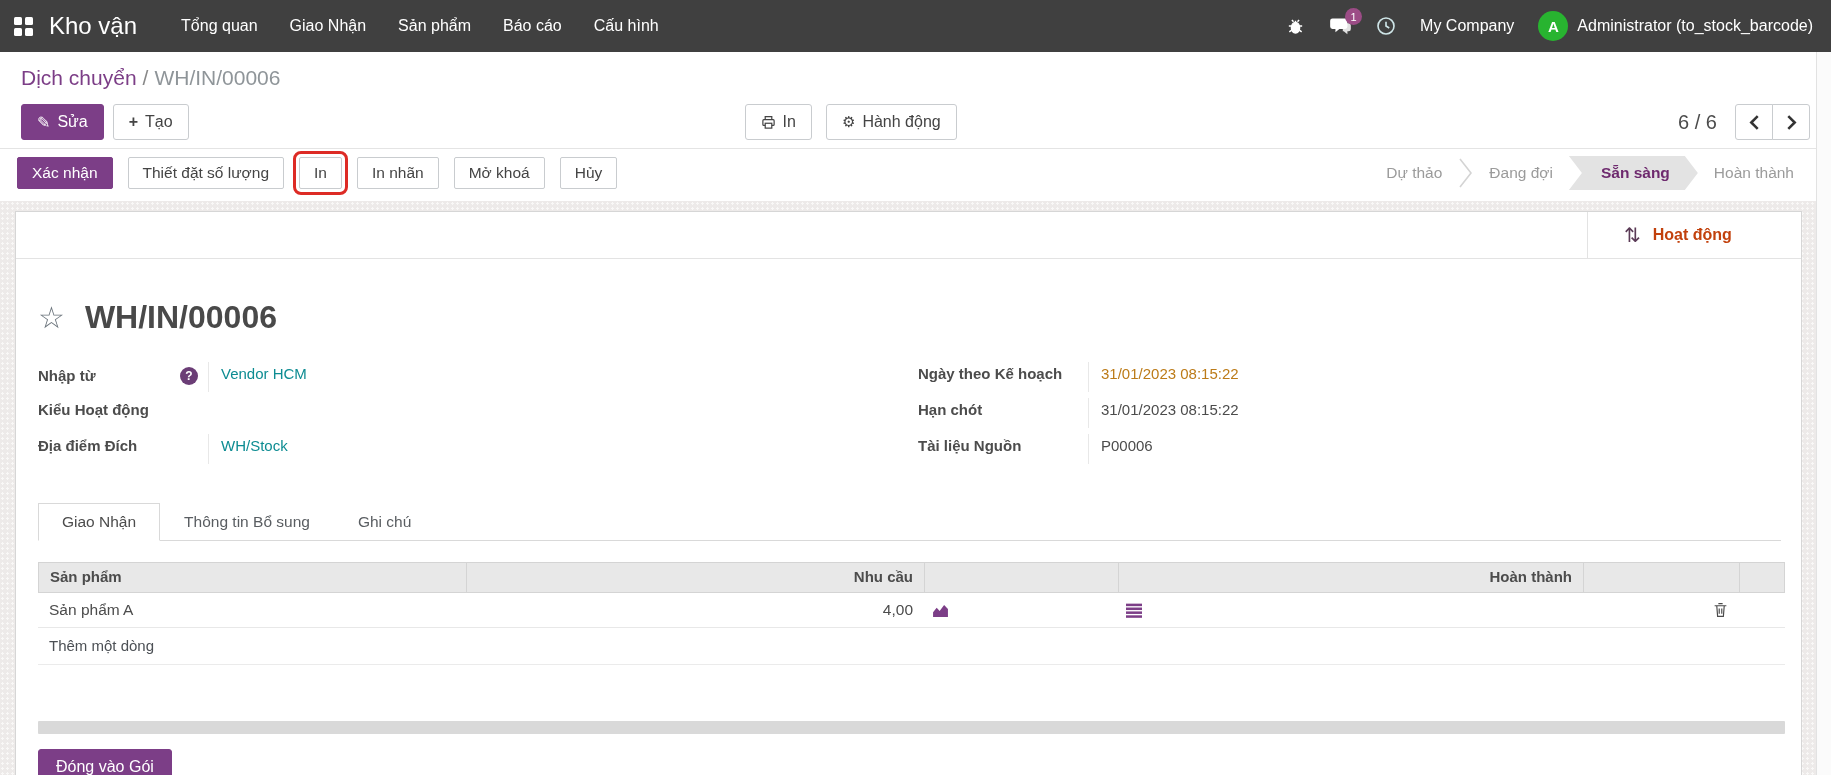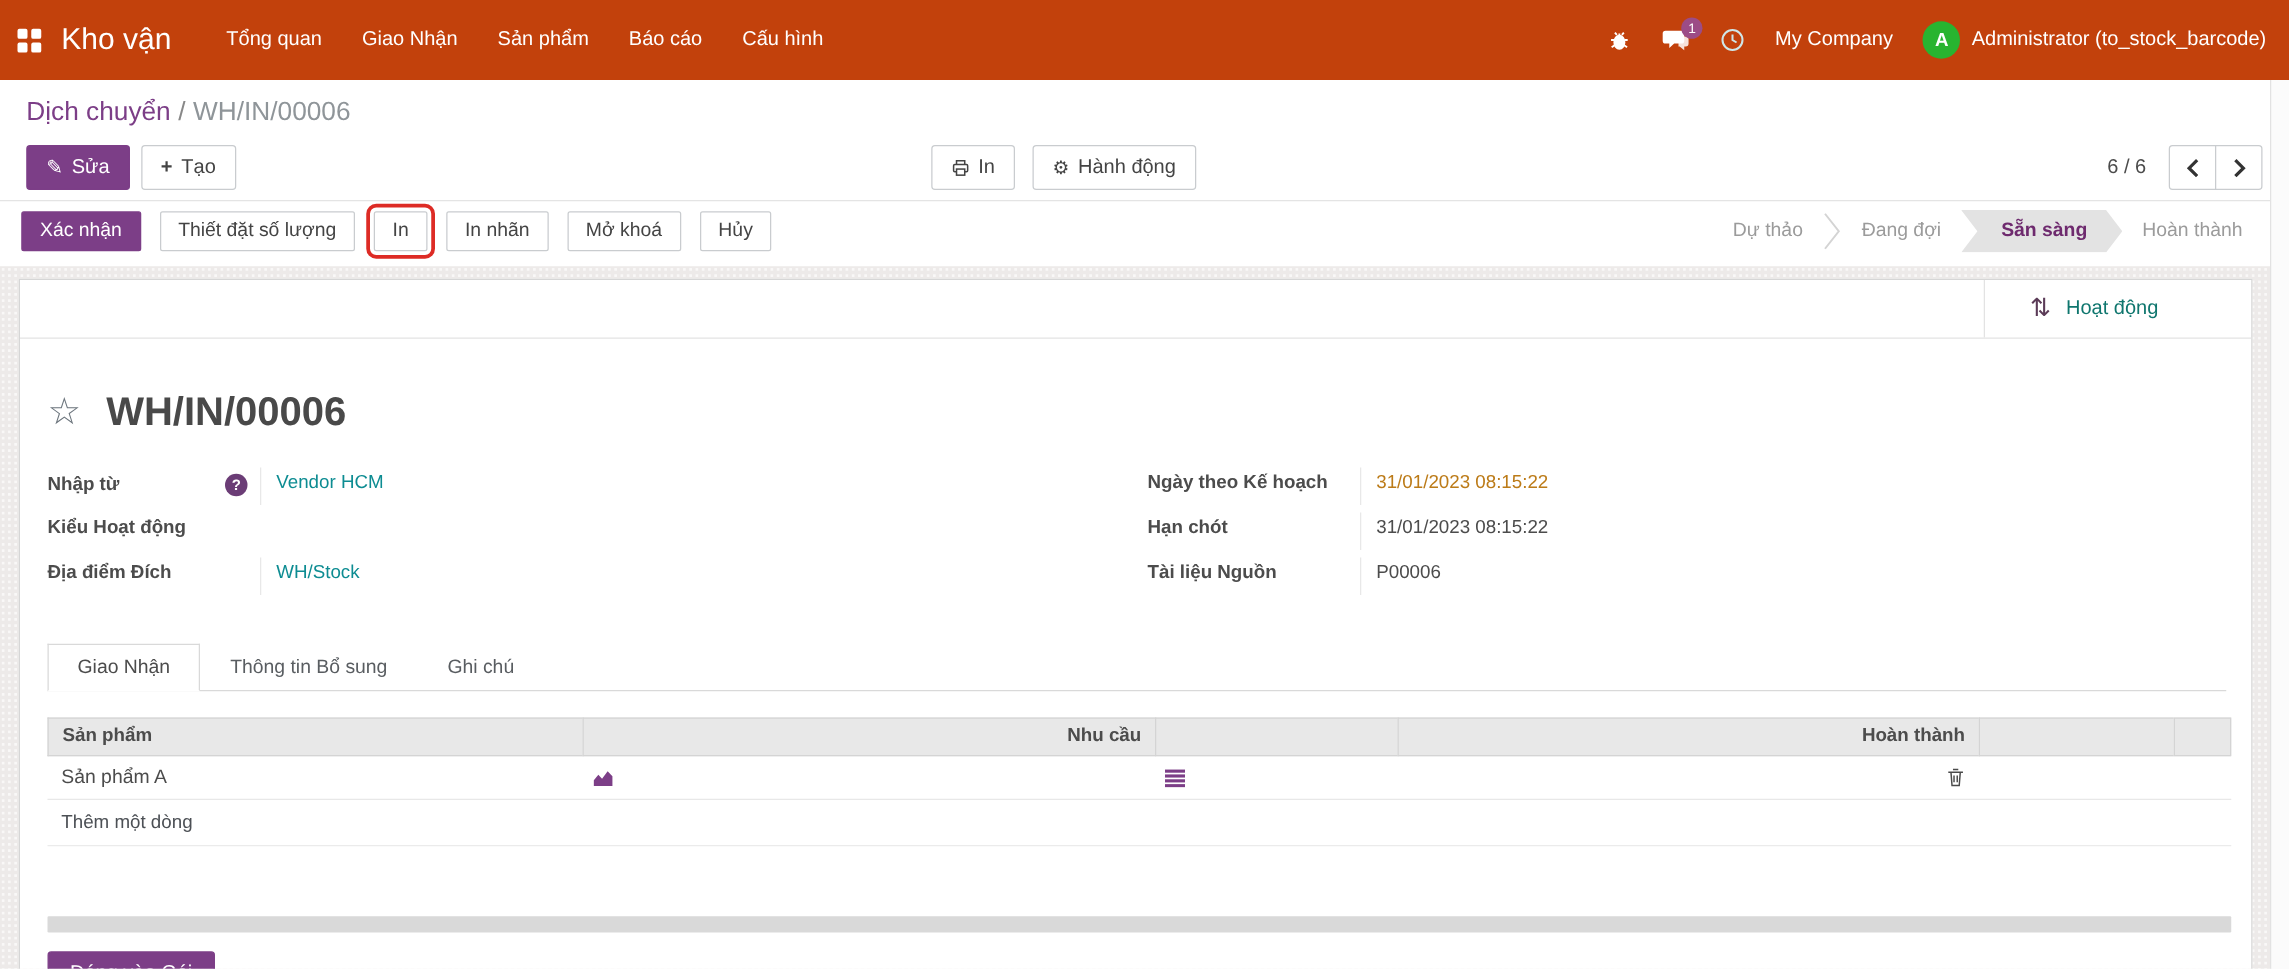--- a/index.html
+++ b/index.html
@@ -4,21 +4,21 @@
 <style>
   * { box-sizing: border-box; }
   html,body { margin:0; padding:0; }
   body {
     width:1831px; height:775px; overflow:hidden;
     font-family:"Liberation Sans", sans-serif;
     font-size:15px; color:#4c4c4c; background:#fff;
   }
   
   .navbar {
-    height:64px; background:#c2410c; display:flex; align-items:center;
+    height:52px; background:#404040; display:flex; align-items:center;
     padding:0 18px 0 14px; color:#fff; position:relative; z-index:5;
   }
   .apps-grid { display:grid; grid-template-columns:8px 8px; grid-gap:3px; margin-right:16px; cursor:pointer; }
   .apps-grid i { width:8px; height:8px; background:#fff; border-radius:1.5px; display:block; }
   .brand { font-size:24px; font-weight:400; margin-right:28px; cursor:pointer; }
   .nav-menu { display:flex; height:52px; }
   .nav-menu a { color:#fff; text-decoration:none; font-size:16px; line-height:52px; padding:0 16px; cursor:pointer; }
   .systray { margin-left:auto; display:flex; align-items:center; gap:24px; }
   .systray .icn { position:relative; display:flex; align-items:center; cursor:pointer; }
   .badge {
@@ -45,21 +45,21 @@
     font-family:inherit; border-radius:3px; cursor:pointer; white-space:nowrap;
   }
   .btn-primary { background:#7c3e87; border-color:#7c3e87; color:#fff; }
   .btn-group { display:inline-flex; }
   .btn-group .btn { border-radius:0; }
   .btn-group .btn:first-child { border-radius:3px 0 0 3px; }
   .btn-group .btn:last-child { border-radius:0 3px 3px 0; margin-left:-1px; }
   .cp-left { display:flex; gap:9px; }
   .cp-center { display:flex; gap:14px; margin-left:556px; }
   .cp-right { margin-left:auto; display:flex; align-items:center; gap:18px; }
-  .pager-text { font-size:16px; color:#4c4c4c; }
+  .pager-text { font-size:20px; color:#4c4c4c; }
   .pg-btn { width:38px; justify-content:center; padding:0; }
   
   .statusrow {
     background:#fff; border-top:1px solid #e4e4e4; display:flex;
     justify-content:space-between; align-items:center; padding:7px 21px 11px 17px;
   }
   .st-buttons { display:flex; align-items:flex-end; gap:15px; }
   .st-btn {
     height:32px; padding:0 14px; background:#fff; border:1px solid #c9cccf;
     color:#444; font-size:15.5px; font-family:inherit; border-radius:2px; cursor:pointer; white-space:nowrap;
@@ -83,21 +83,21 @@
   .sheet {
     width:1787px; min-height:600px; background:#fff; border:1px solid #d6d6d6;
     position:relative;
   }
   .sheet-strip { height:47px; border-bottom:1px solid #e3e3e3; position:relative; }
   .activity-cell {
     position:absolute; right:0; top:0; bottom:0; width:214px; border-left:1px solid #e3e3e3;
     display:flex; align-items:center; padding-left:36px; gap:12px; cursor:pointer;
   }
   .activity-icon { font-size:20px; color:#5b3b57; line-height:1; }
-  .activity-label { color:#0f766e; font-size:16px; }
+  .activity-label { color:#c2410c; font-size:16px;font-weight:bold; }
   .form-body { padding:40px 20px 0 22px; }
   .title-row { display:flex; align-items:center; }
   .star { font-size:30px; color:#6c757d; cursor:pointer; line-height:1; }
   h1.doc-title { font-size:32px; font-weight:700; color:#494949; margin:0 0 0 20px; }
   .fields { display:flex; margin-top:26px; }
   .fcol-left { width:880px; }
   .fcol-right { width:560px; }
   .frow { display:flex; min-height:36px; align-items:flex-start; }
   .flabel {
     width:170px; font-weight:700; color:#4c4c4c; padding-top:3px;
@@ -337,20 +337,21 @@
         <div class="g-row g-head">
           <div class="g-cell">Sản phẩm</div>
           <div class="g-cell num">Nhu cầu</div>
           <div class="g-cell"></div>
           <div class="g-cell num">Hoàn thành</div>
           <div class="g-cell"></div>
           <div class="g-cell"></div>
         </div>
         <div class="g-row g-body">
           <div class="g-cell">Sản phẩm A</div>
+          <div class="g-cell num">4,00</div>
           <div class="g-cell icon-cell">
             <span>
               <svg width="17" height="15" viewBox="0 0 16 14">
                   <path d="M1 13V8.6L4.4 4.4 7.2 7.4 11.4 1.8 15 5.6V13Z" fill="#7c3e87"></path>
                 </svg>
             </span>
           </div>
           <div class="g-cell icon-cell">
             <span>
               <svg width="16" height="15" viewBox="0 0 14 13">

